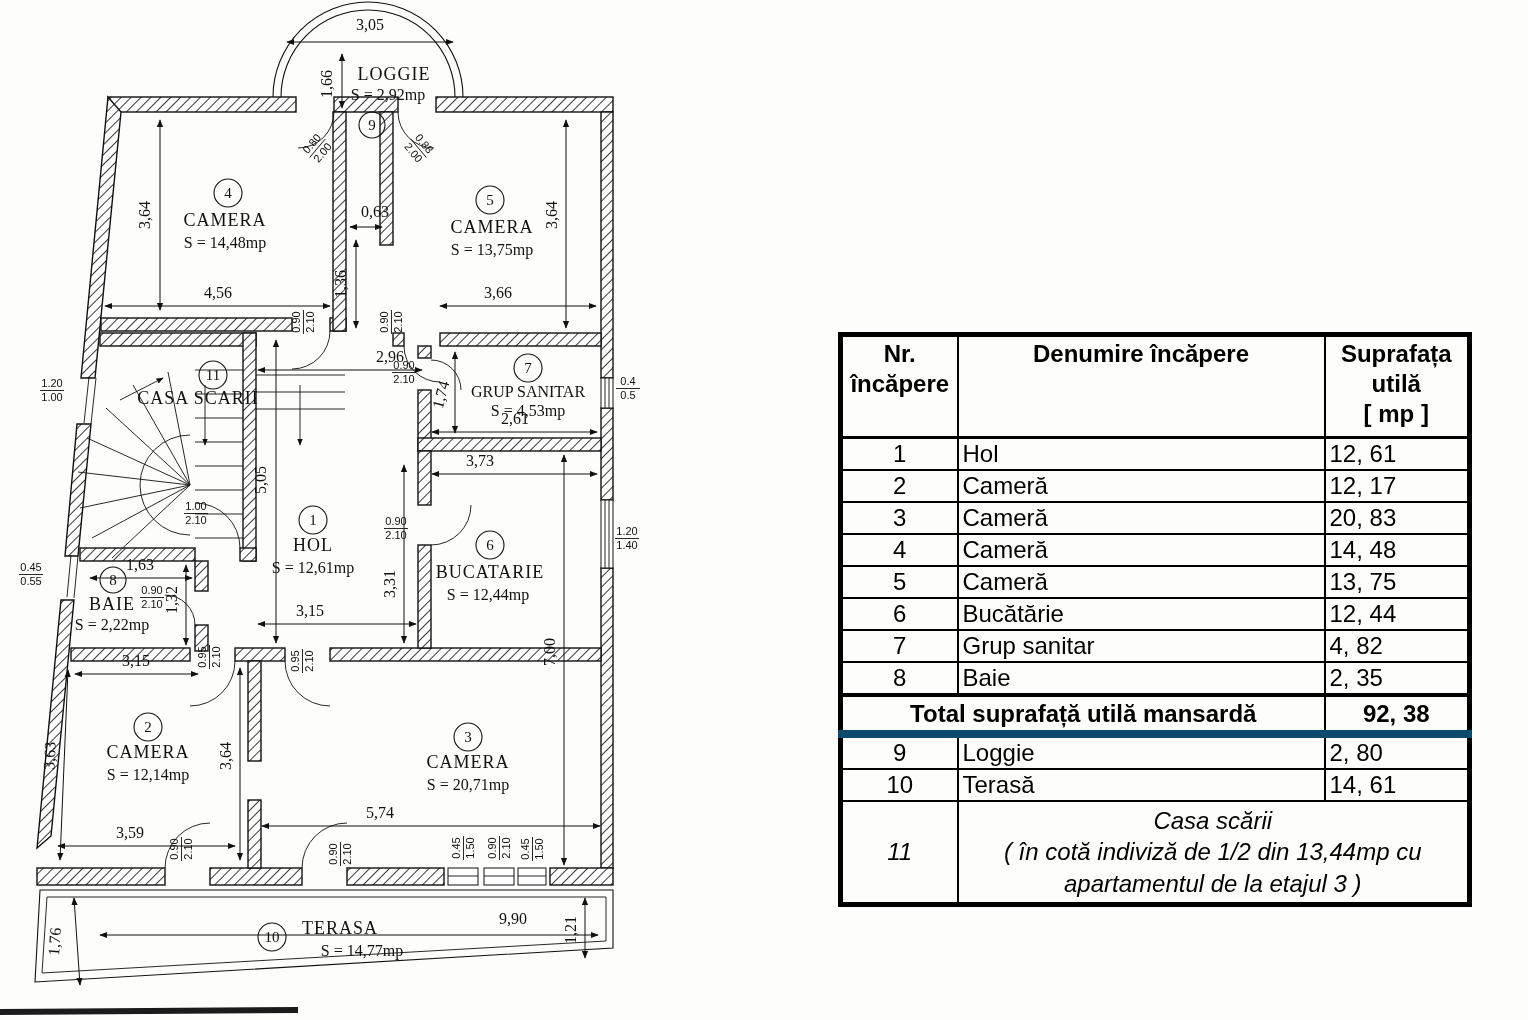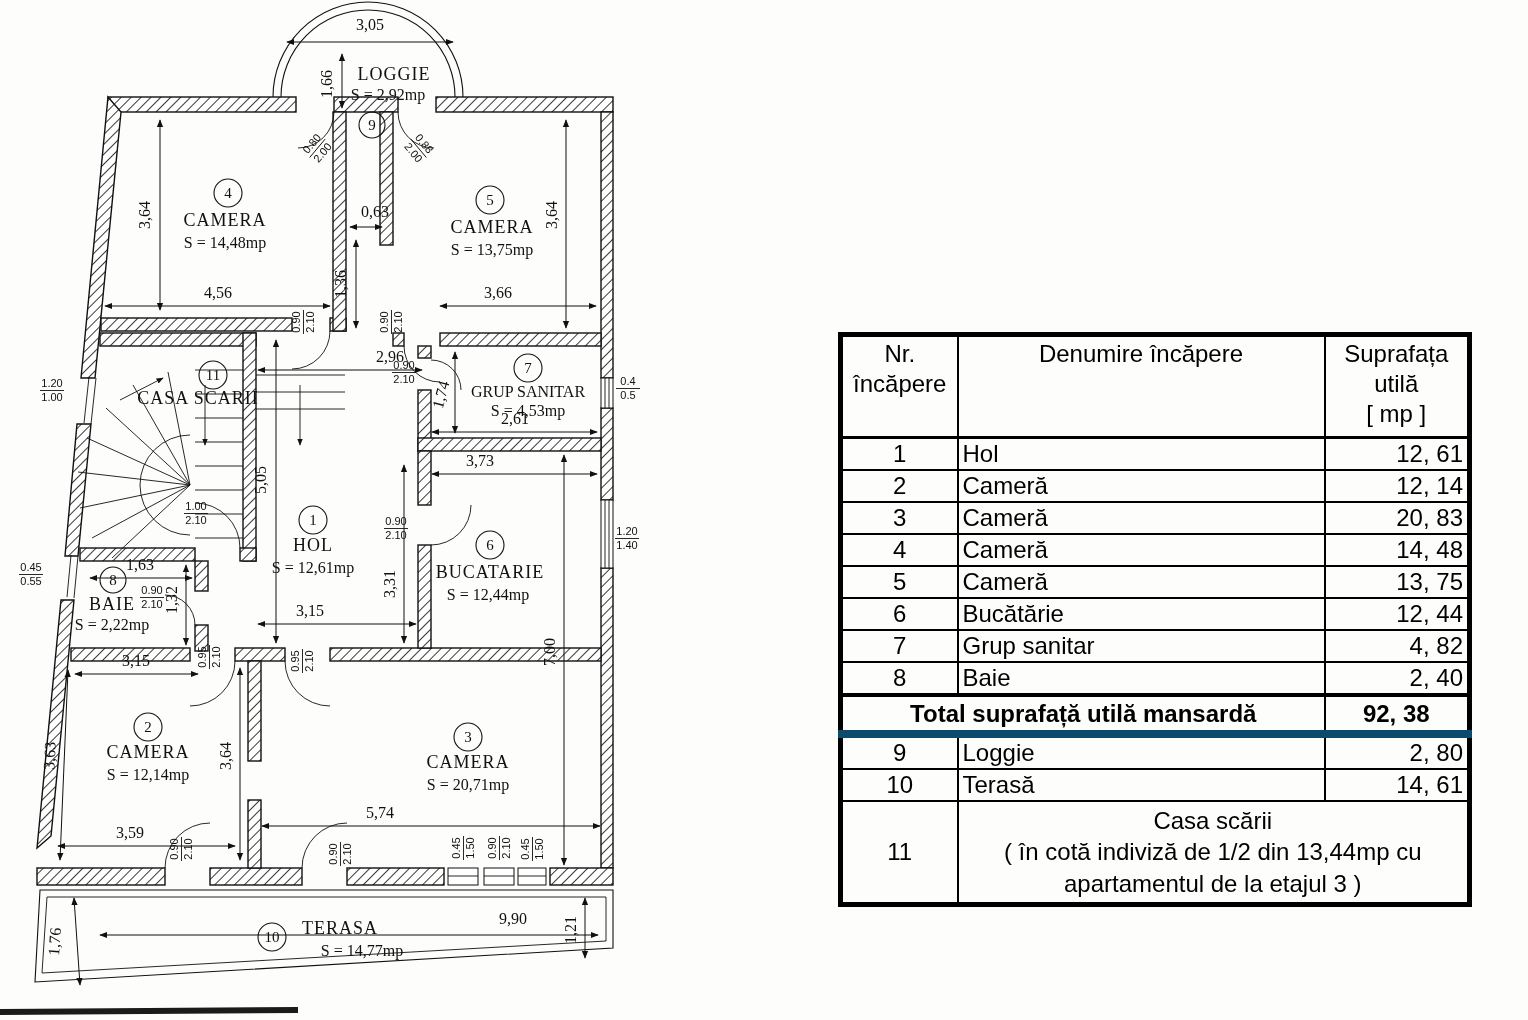--- a/index.html
+++ b/index.html
@@ -15,29 +15,29 @@
   .roomarea{font:16px "Liberation Serif", serif;text-anchor:middle;}
   .roomnum{font:15px "Liberation Serif", serif;text-anchor:middle;}
   .olbl{font:11px "Liberation Sans", sans-serif;text-anchor:middle;}
   .win{fill:#fff;stroke:#111;stroke-width:1;}
   
   #tablewrap{position:absolute;left:838px;top:332px;width:629px;}
   table.areas{border-collapse:collapse;width:629px;table-layout:fixed;
       font-family:"Liberation Sans", sans-serif;font-size:24px;color:#000;}
   table.areas td,table.areas th{border:2px solid #000;padding:0 4px;overflow:hidden;}
   table.areas{border:5px solid #000;}
-  tr.head th{font-weight:normal;vertical-align:top;text-align:center;height:97px;
+  tr.head th{font-weight:bold;vertical-align:top;text-align:center;height:97px;
       border-bottom:3px solid #000;padding-top:2px;line-height:1.25;}
   .pre{white-space:pre-line;}
   td.nr{text-align:center;height:30px;}
   td.nm{text-align:left;padding-left:14px;}
-  td.ar{text-align:right;}
+  td.ar{text-align:left;}
   tr.tot td{font-weight:bold;text-align:center;height:33px;
       border-top:4px solid #000;border-bottom:8px solid #0c4a6e;}
-  tr.csr td{height:100px;text-align:center;vertical-align:middle;line-height:1.3;}
+  tr.csr td{height:100px;text-align:center;vertical-align:middle;line-height:1.3;font-style:italic;}
 </style>
 </head>
 <body>
 
 <div id="page">
 
 <svg style="position:absolute;left:0;top:0" width="645" height="1020" viewBox="0 0 645 1020">
   <defs>
     <pattern id="hatch" width="7" height="7" patternUnits="userSpaceOnUse" patternTransform="rotate(45)">
       <rect width="7" height="7" fill="#fff"></rect>
@@ -403,21 +403,21 @@
 [ mp ]</th>
     </tr>
     <tr>
       <td class="nr">1</td>
       <td class="nm">Hol</td>
       <td class="ar">12, 61</td>
     </tr>
     <tr>
       <td class="nr">2</td>
       <td class="nm">Cameră</td>
-      <td class="ar">12, 14</td>
+      <td class="ar">12, 17</td>
     </tr>
     <tr>
       <td class="nr">3</td>
       <td class="nm">Cameră</td>
       <td class="ar">20, 83</td>
     </tr>
     <tr>
       <td class="nr">4</td>
       <td class="nm">Cameră</td>
       <td class="ar">14, 48</td>
@@ -433,21 +433,21 @@
       <td class="ar">12, 44</td>
     </tr>
     <tr>
       <td class="nr">7</td>
       <td class="nm">Grup sanitar</td>
       <td class="ar">4, 82</td>
     </tr>
     <tr>
       <td class="nr">8</td>
       <td class="nm">Baie</td>
-      <td class="ar">2, 40</td>
+      <td class="ar">2, 35</td>
     </tr>
     <tr class="tot">
       <td colspan="2">Total suprafață utilă mansardă</td>
       <td>92, 38</td>
     </tr>
     <tr>
       <td class="nr">9</td>
       <td class="nm">Loggie</td>
       <td class="ar">2, 80</td>
     </tr>

